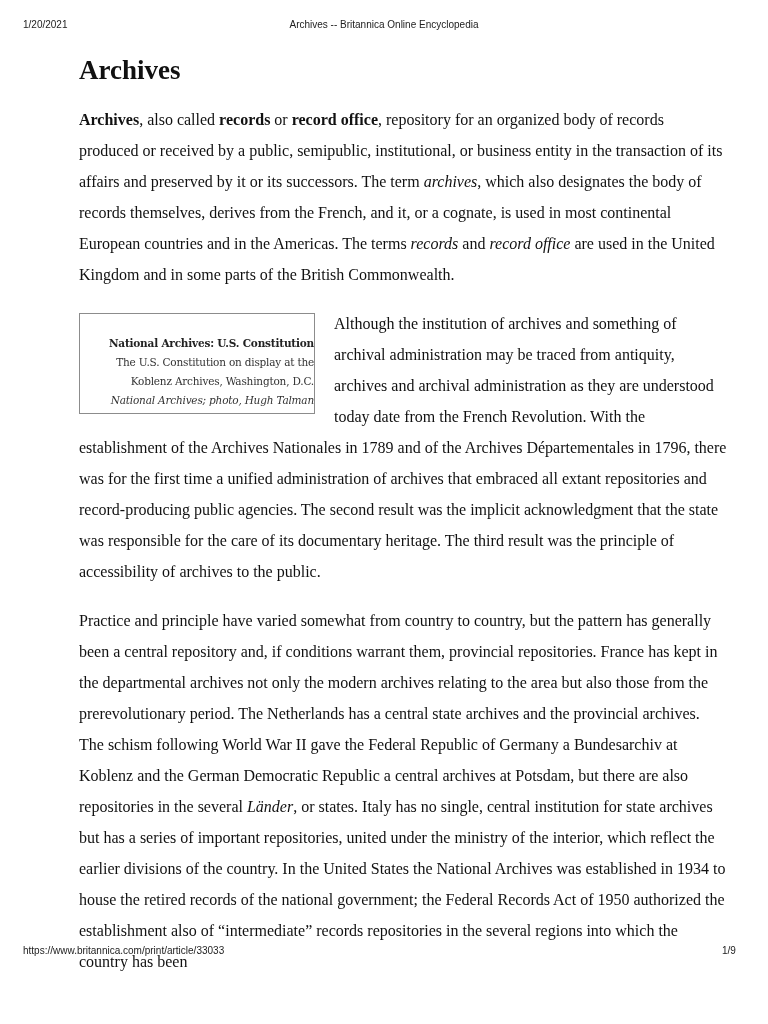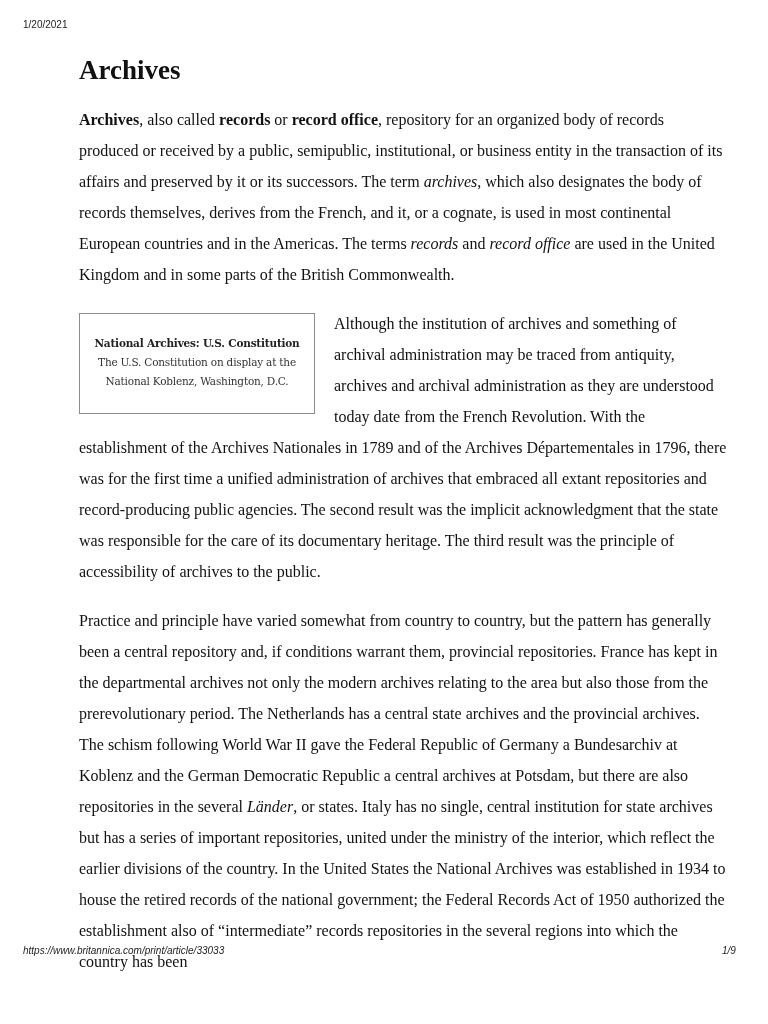--- a/index.html
+++ b/index.html
@@ -16,21 +16,21 @@
     }
     .print-header, .print-footer {
       position: absolute;
       left: 0;
       width: 680px;
       font-family: "Liberation Sans", sans-serif;
       font-size: 10px;
       color: #222;
     }
     .print-header { top: 19px; height: 14px; }
-    .print-footer { top: 945px; height: 14px; font-style: italic; }
+    .print-footer { top: 945px; height: 14px; }
     .hdr-date { position: absolute; left: 23px; top: 0; }
     .hdr-title { position: absolute; left: 0; width: 768px; text-align: center; top: 0; }
     .ftr-url { position: absolute; left: 23px; top: 0; }
     .ftr-page { position: absolute; right: 264px; top: 0; }
     .ftr-page { right: auto; left: 722px; }
 
     .article {
       position: absolute;
       left: 79px;
       top: 52px;
@@ -58,49 +58,51 @@
       float: left;
       width: 236px;
       height: 101px;
       border: 1px solid #8c8c8c;
       margin: 5px 19px 6px 0;
       box-sizing: border-box;
       padding-top: 20px;
       font-family: "DejaVu Serif", serif;
       font-size: 10.5px;
       line-height: 19px;
-      text-align: center;
+      text-align: right;
       color: #333;
       letter-spacing: -0.2px;
     }
     .caption-title {
       font-weight: bold;
       color: #222;
       display: block;
       font-size: 10.5px;
     }
     .caption-desc { display: block; }
     .caption-credit { display: block; font-style: italic; }
     .p2 { margin-top: 0; }
   </style>
 </head>
 <body>
 
 <div class="print-header">
   <span class="hdr-date">1/20/2021</span>
+  <span class="hdr-title">Archives -- Britannica Online Encyclopedia</span>
 </div>
 
 <div class="article">
   <h1>Archives</h1>
 
   <p><b>Archives</b><span>, also called </span><b>records</b><span> or </span><b>record office</b><span>, repository for an organized body of records produced or received by a public, semipublic, institutional, or business entity in the transaction of its affairs and preserved by it or its successors. The term </span><i>archives</i><span>, which also designates the body of records themselves, derives from the French, and it, or a cognate, is used in most continental European countries and in the Americas. The terms </span><i>records</i><span> and </span><i>record office</i><span> are used in the United Kingdom and in some parts of the British Commonwealth.</span></p>
 
   <div class="caption-box">
     <span class="caption-title">National Archives: U.S. Constitution</span>
-    <span class="caption-desc">The U.S. Constitution on display at the National Koblenz, Washington, D.C.</span>
+    <span class="caption-desc">The U.S. Constitution on display at the Koblenz Archives, Washington, D.C.</span>
+    <span class="caption-credit">National Archives; photo, Hugh Talman</span>
   </div>
 
   <p class="p2">Although the institution of archives and something of archival administration may be traced from antiquity, archives and archival administration as they are understood today date from the French Revolution. With the establishment of the Archives Nationales in 1789 and of the Archives Départementales in 1796, there was for the first time a unified administration of archives that embraced all extant repositories and record-producing public agencies. The second result was the implicit acknowledgment that the state was responsible for the care of its documentary heritage. The third result was the principle of accessibility of archives to the public.</p>
 
   <p><span>Practice and principle have varied somewhat from country to country, but the pattern has generally been a central repository and, if conditions warrant them, provincial repositories. France has kept in the departmental archives not only the modern archives relating to the area but also those from the prerevolutionary period. The Netherlands has a central state archives and the provincial archives. The schism following World War II gave the Federal Republic of Germany a Bundesarchiv at Koblenz and the German Democratic Republic a central archives at Potsdam, but there are also repositories in the several </span><i>Länder</i><span>, or states. Italy has no single, central institution for state archives but has a series of important repositories, united under the ministry of the interior, which reflect the earlier divisions of the country. In the United States the National Archives was established in 1934 to house the retired records of the national government; the Federal Records Act of 1950 authorized the establishment also of “intermediate” records repositories in the several regions into which the country has been</span></p>
 </div>
 
 <div class="print-footer">
   <span class="ftr-url">https://www.britannica.com/print/article/33033</span>
   <span class="ftr-page">1/9</span>

